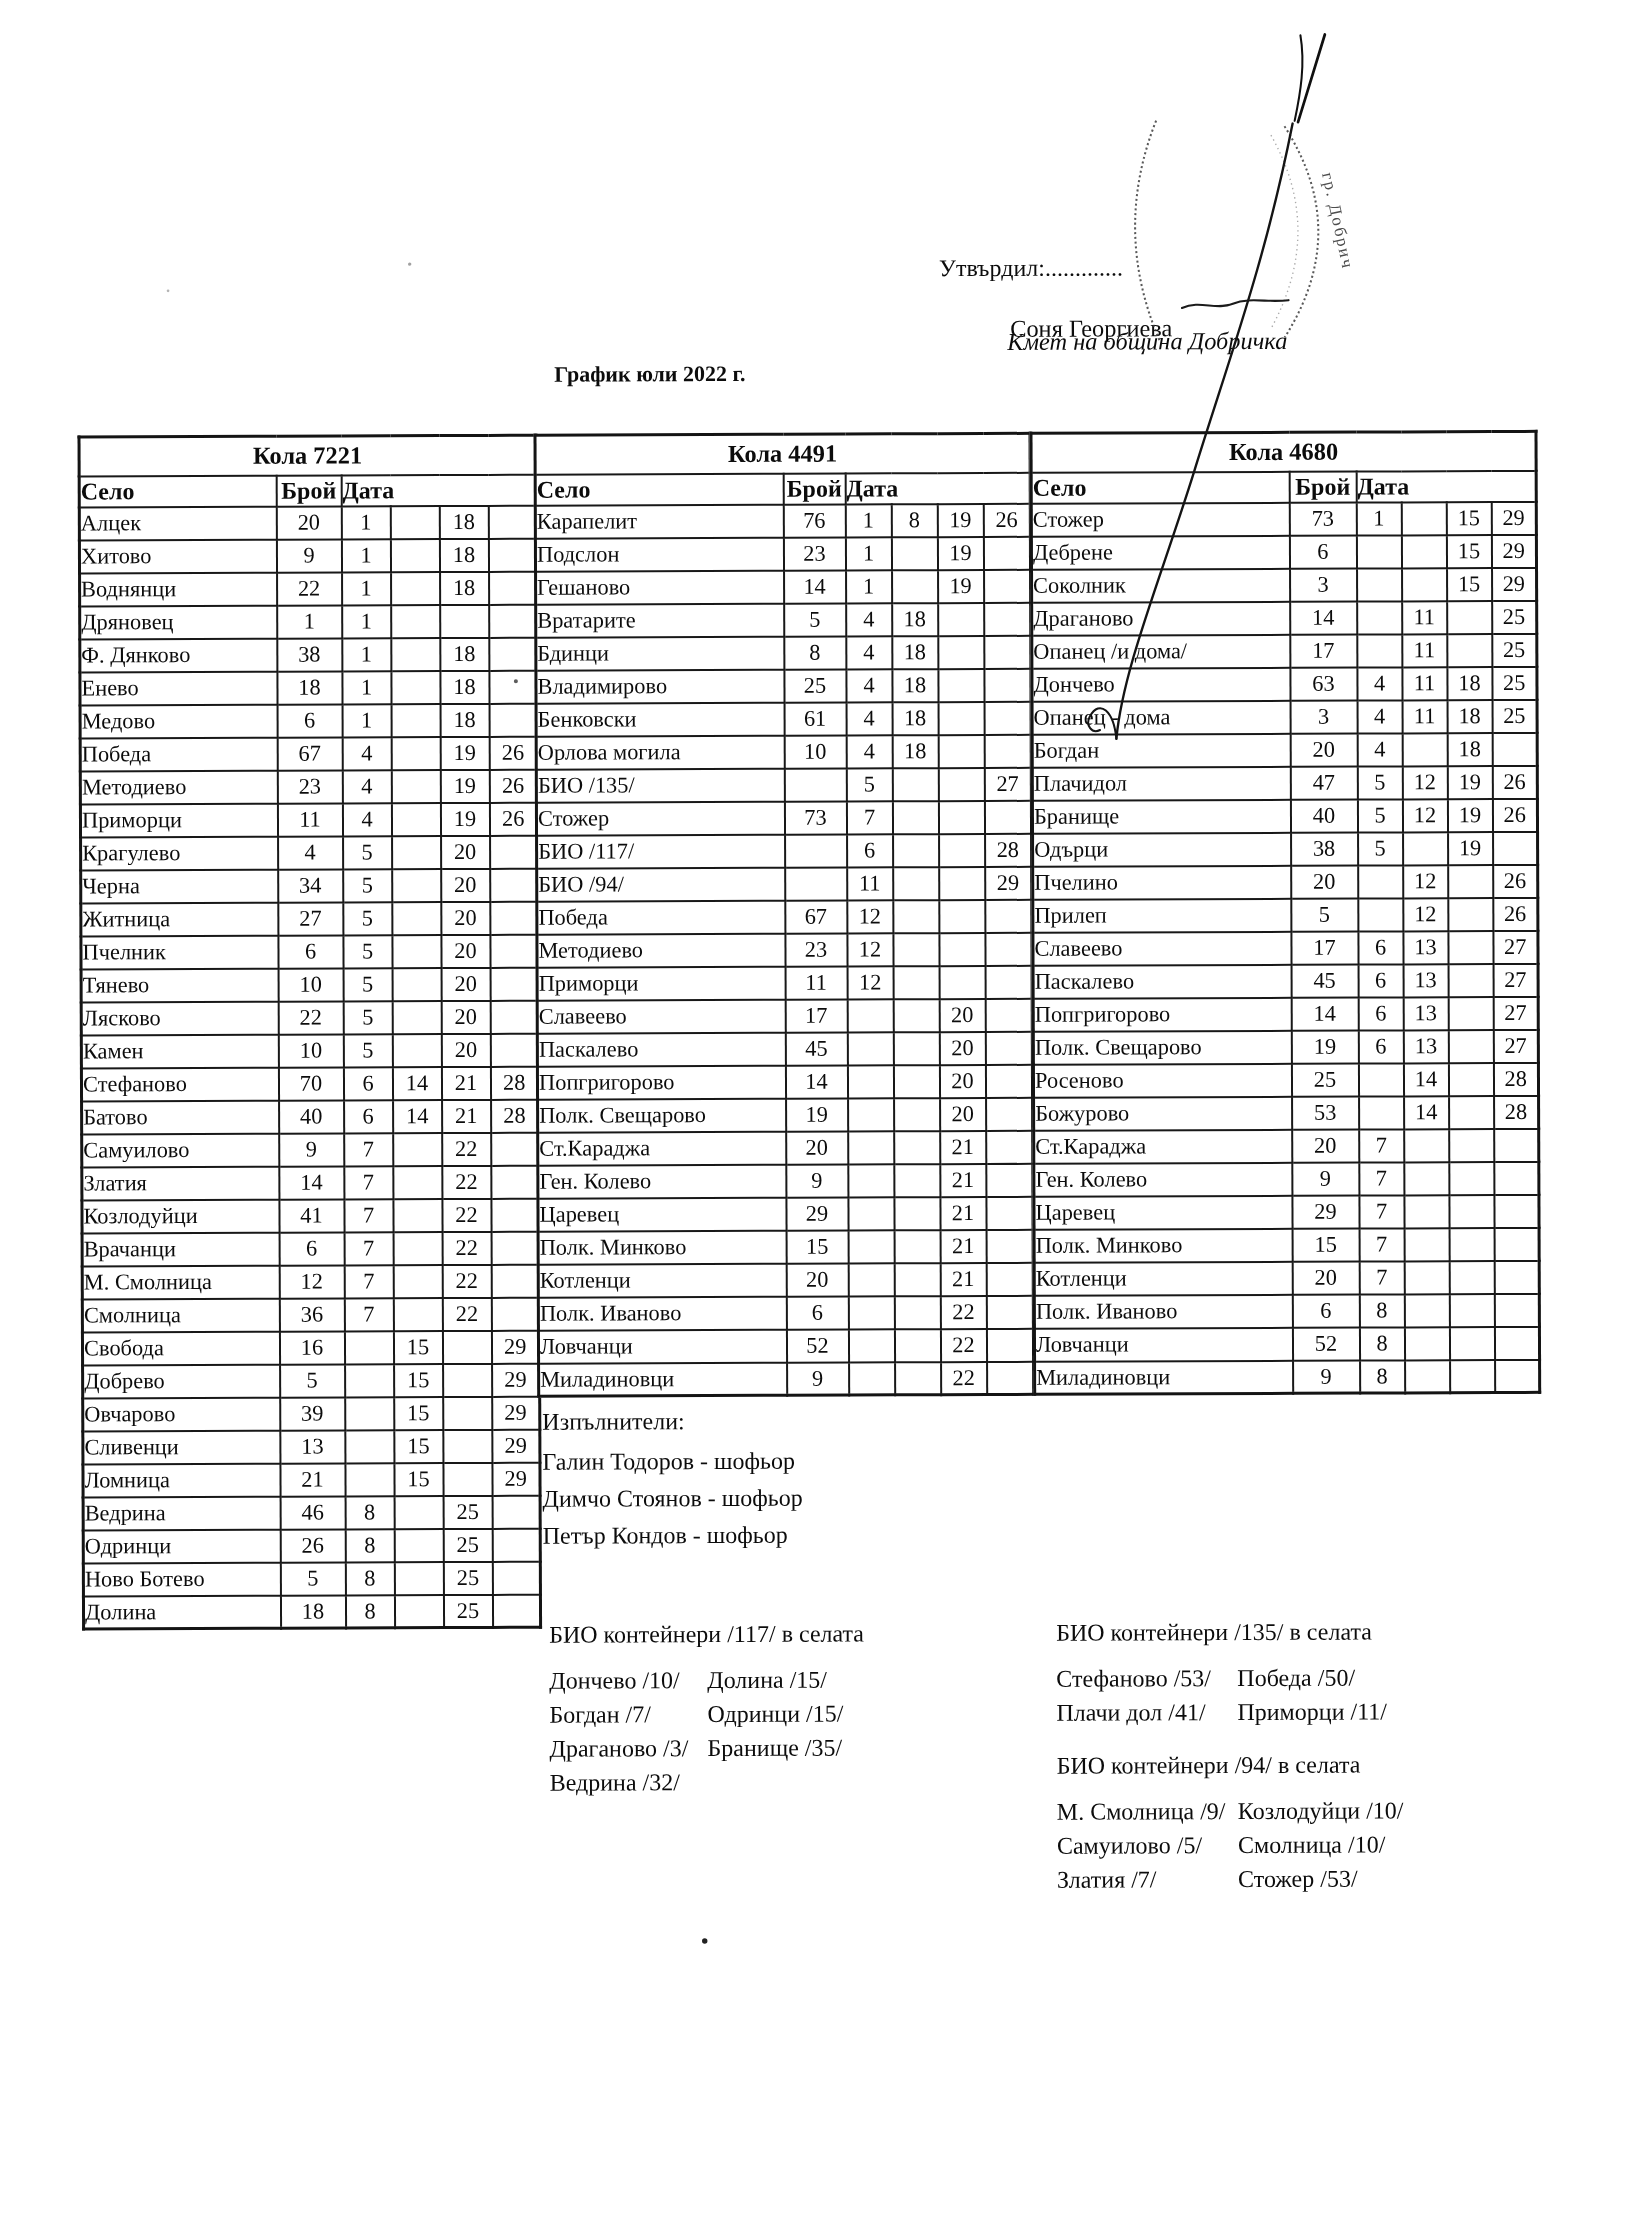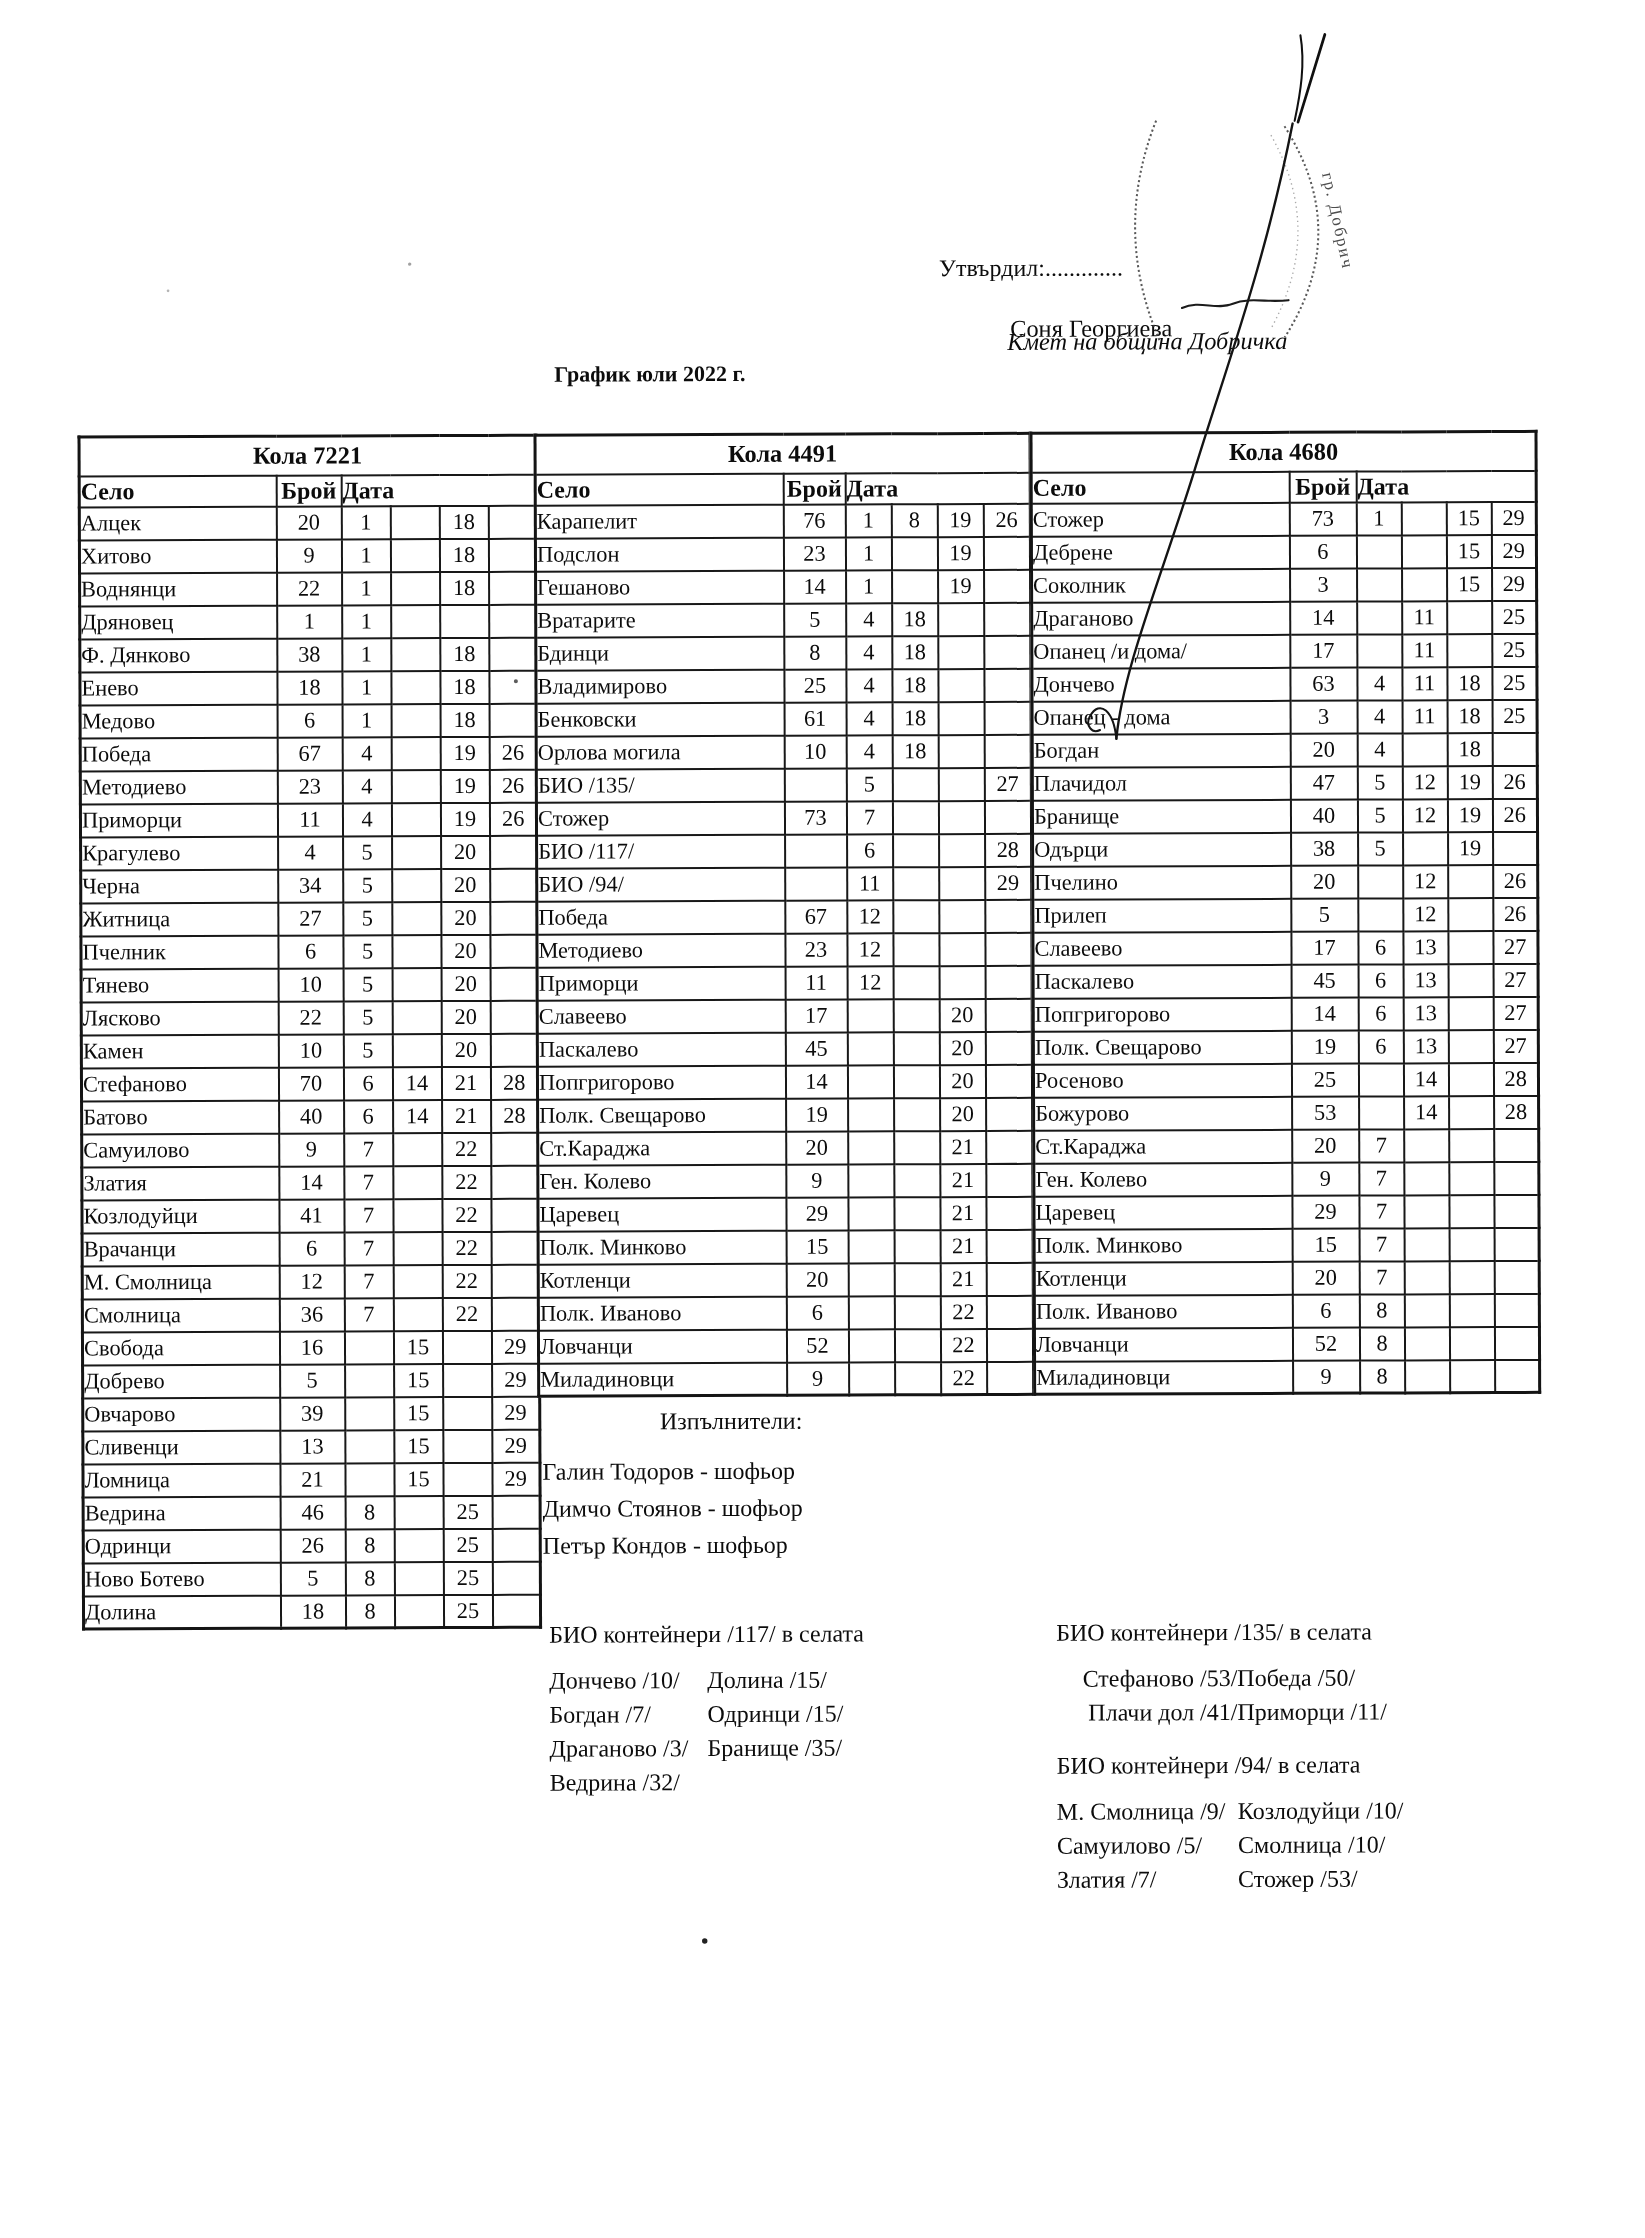--- a/index.html
+++ b/index.html
@@ -27,30 +27,30 @@
   td.h{font-weight:bold; font-size:24px; text-align:left;}
   td.selo-cell{text-align:left; padding-left:6.1px;}
   td.broy-cell{text-align:center; border-left-width:2.7px; border-right-width:2.7px;}
   td.date-cell{text-align:center;}
   #t0{left:80px; top:435px;}
   #t1{left:536px; top:435px;}
   #t2{left:1032px; top:435px;}
 
   
   .executors{left:541px; top:1410px; font-size:24px;}
-  .executors .hd{margin-bottom:18px;text-align:right;}
+  .executors .hd{margin-bottom:8px;}
   .executors .it{line-height:37px;}
   .bio{font-size:24px;}
   .bio .hd{margin-bottom:15px;}
   .bio-cols{display:flex;}
   .bio .it{line-height:34px;}
   #bio-0{left:547px; top:1623px;}
   #bio-0 .c1{width:158px;}
   #bio-1{left:1054px; top:1623px;}
-  #bio-1 .c1{width:181px;text-align:right;}
+  #bio-1 .c1{width:181px;}
   #bio-2{left:1054px; top:1756px;}
   #bio-2 .c1{width:181px;}
   .overlay{position:absolute; left:0; top:0; pointer-events:none;}
 </style>
 </head>
 <body>
 
 <div class="page">
   <div class="sheet">
 

